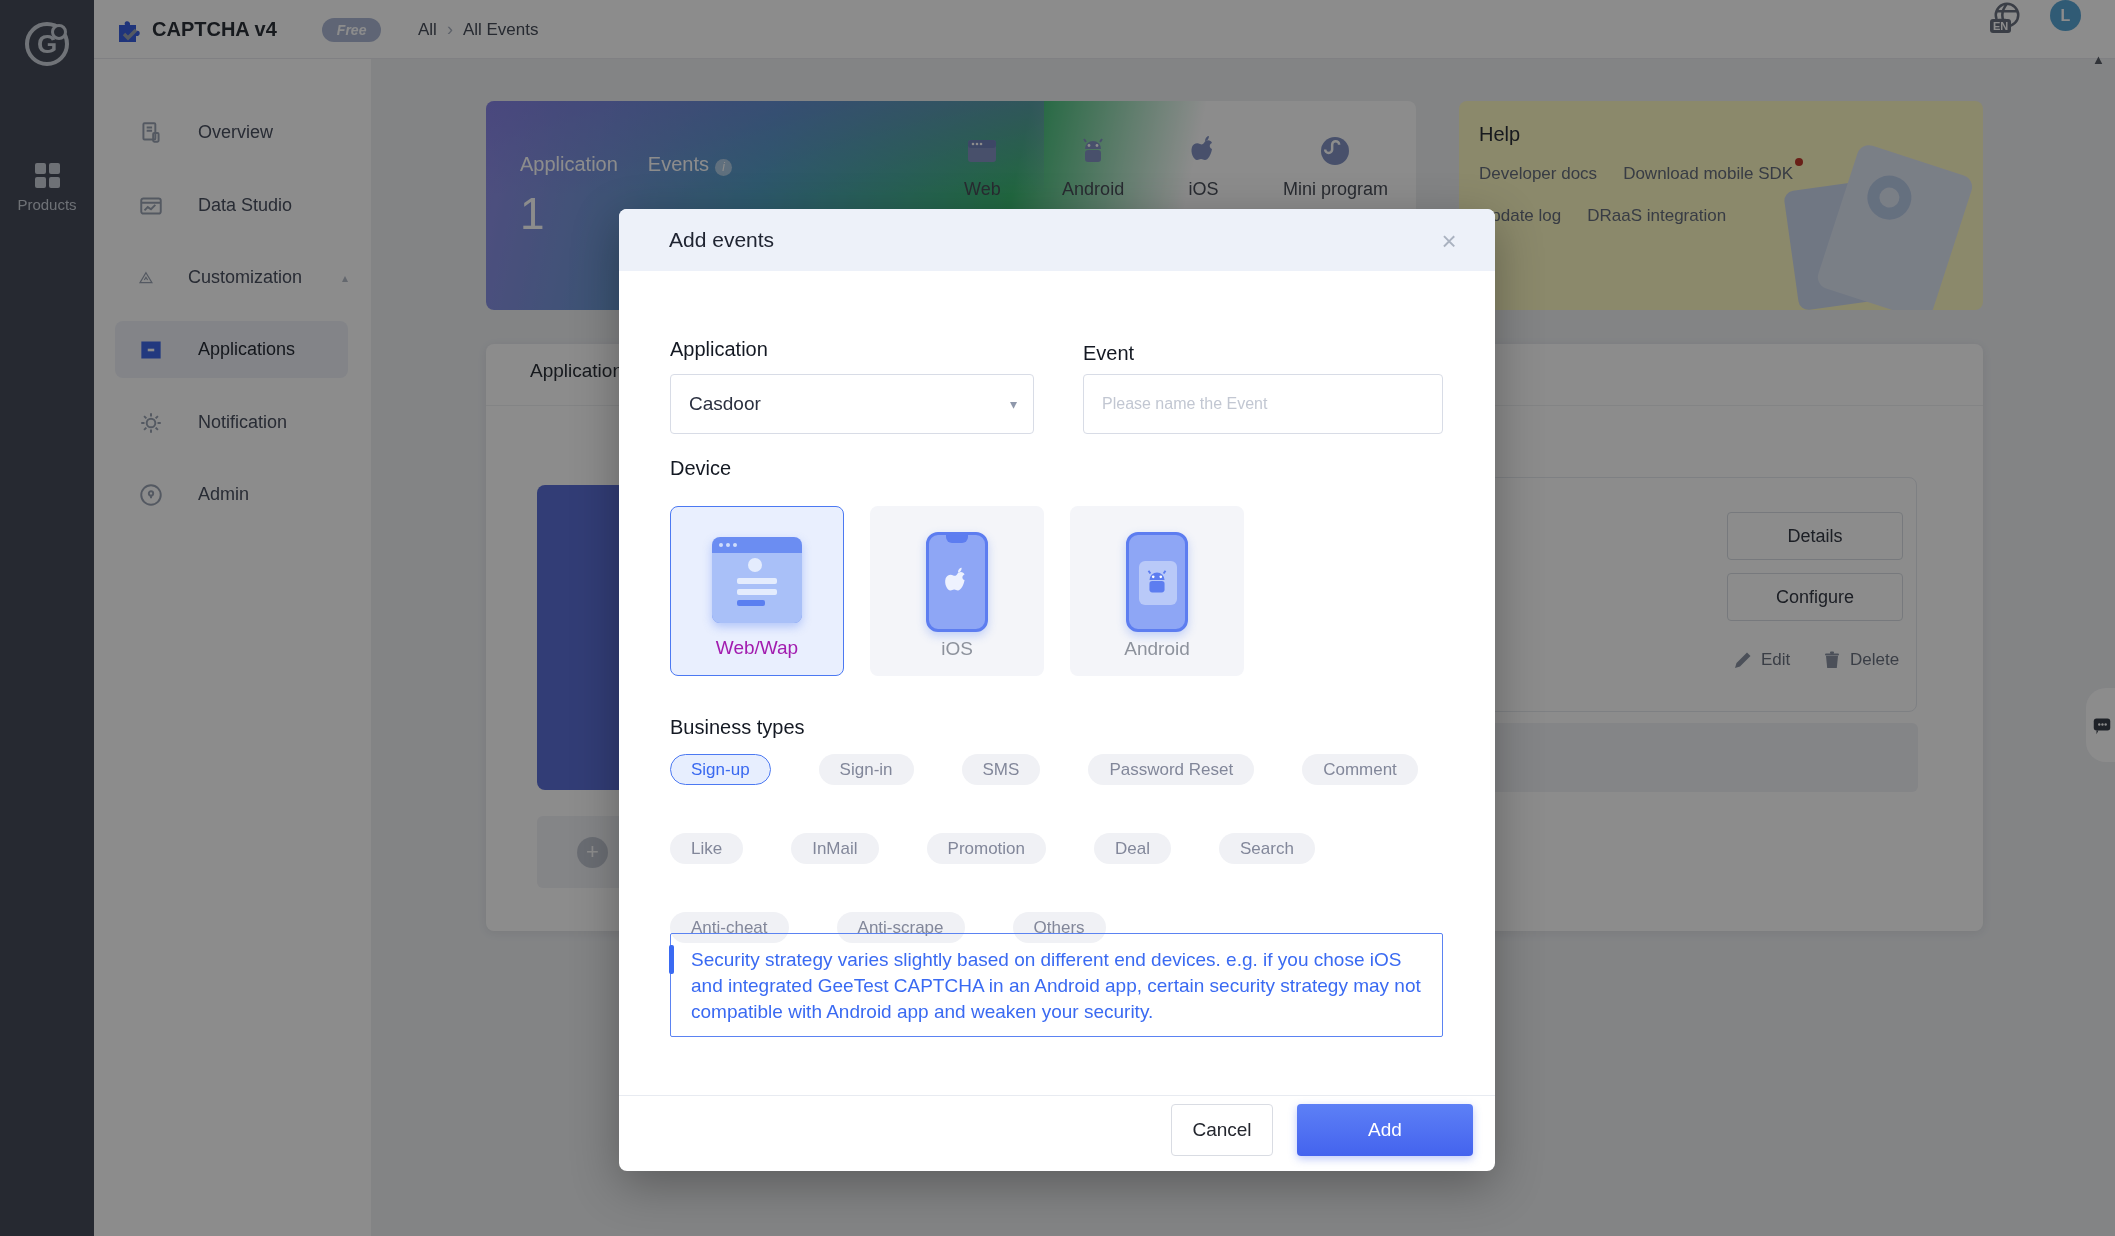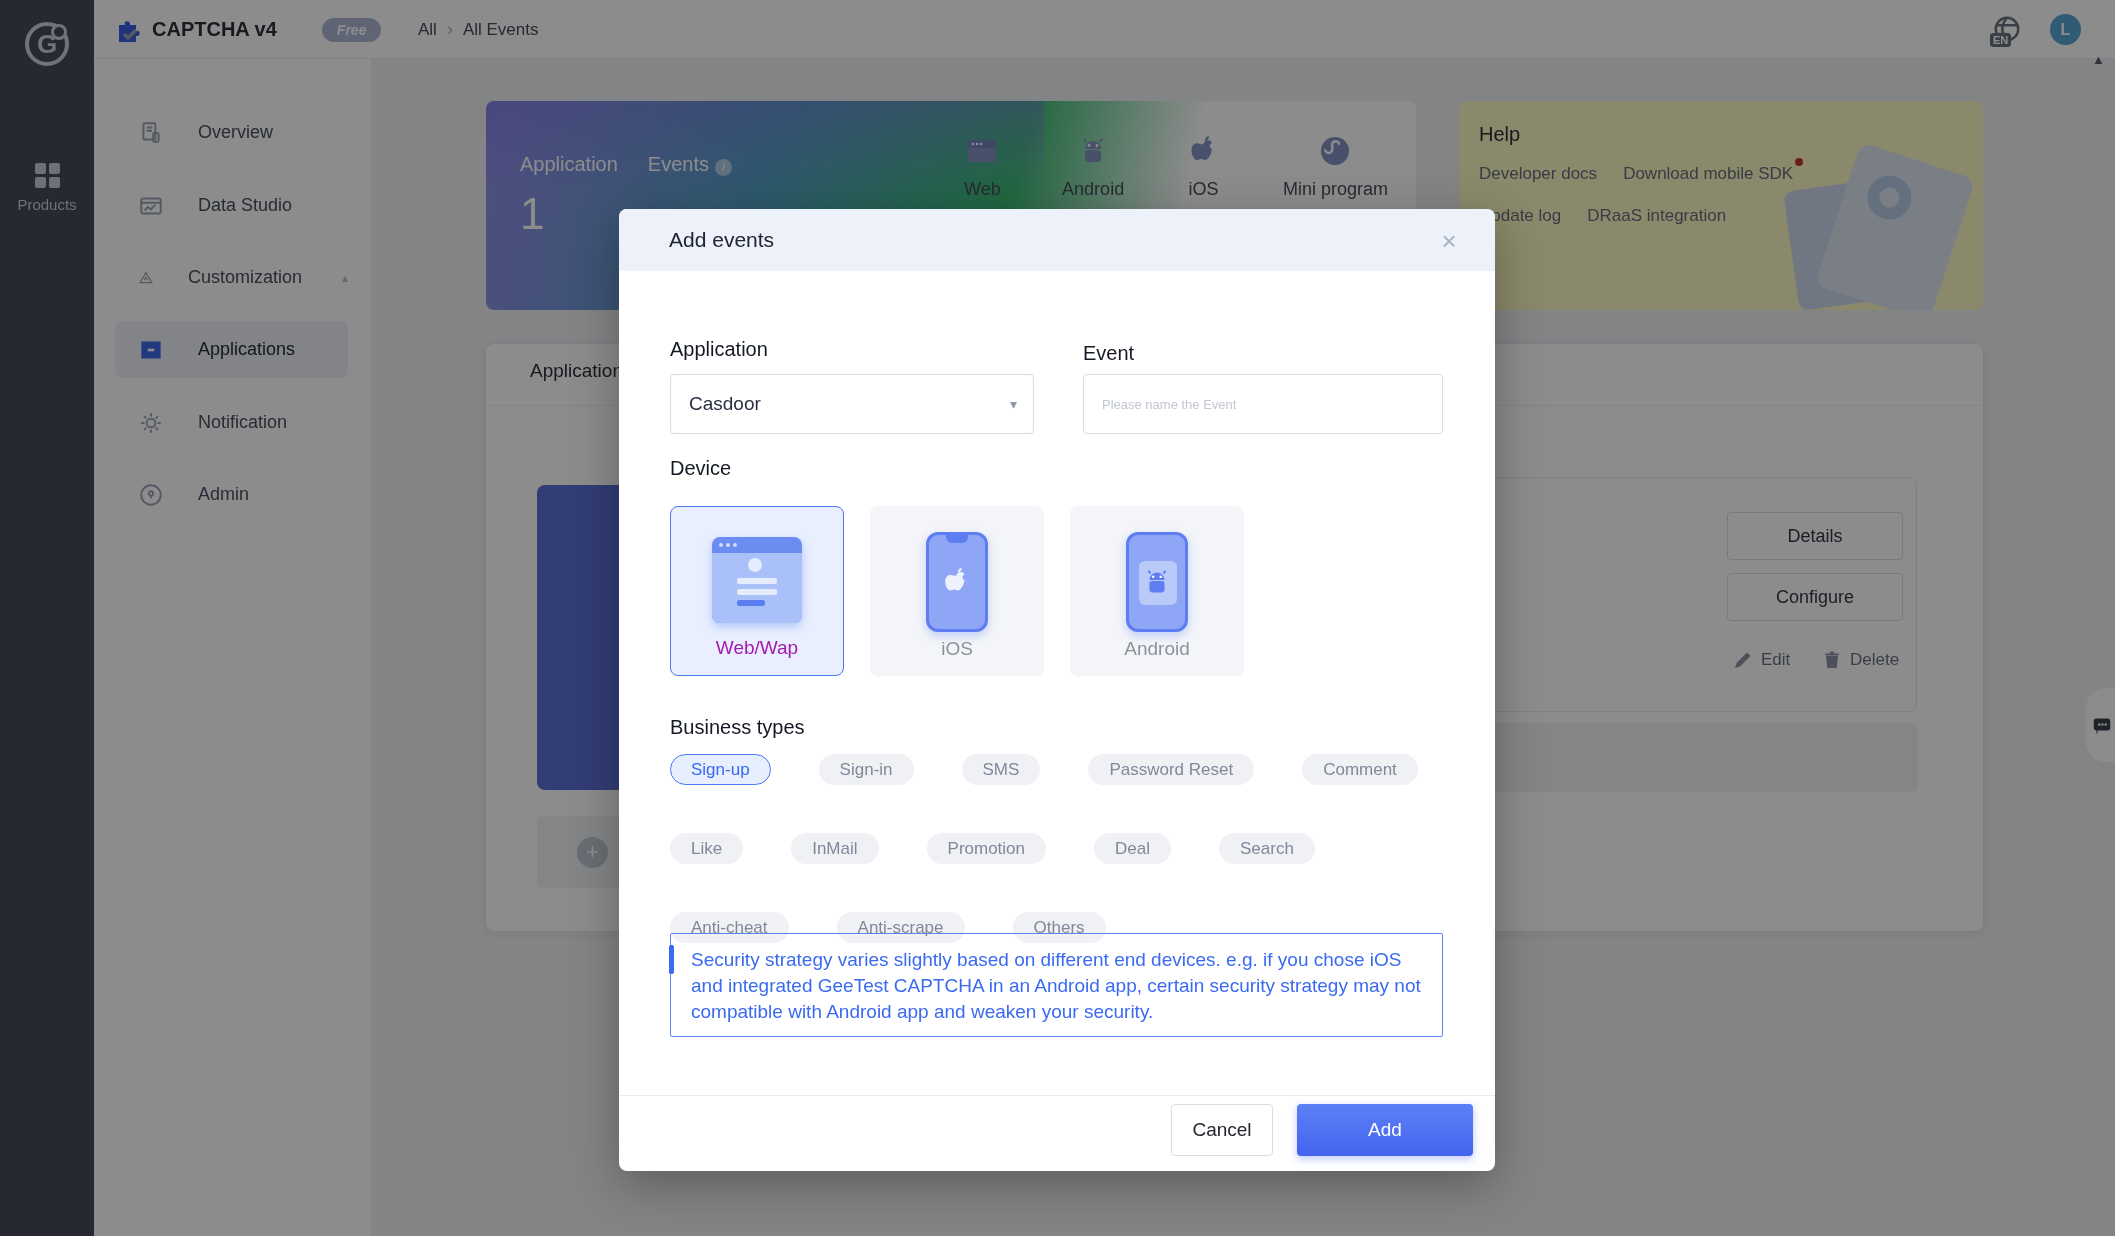--- a/index.html
+++ b/index.html
@@ -19,21 +19,21 @@
   .rail-products .lbl { display:block; margin-top:8px; font-size:15px; }
 
   
   .header { left:94px; top:0; width:2021px; height:59px; background:#ffffff; border-bottom:1px solid #e9eaee; z-index:2; }
   .brand { left:21px; top:0; height:59px; display:flex; align-items:center; gap:11px; }
   .brand-name { font-size:20px; font-weight:bold; color:#2b3038; }
   .plan-badge { margin-left:34px; background:#aeb9d6; color:#fff; font-style:italic; font-weight:bold; font-size:14px;
                 padding:4px 15px; border-radius:13px; }
   .crumbs { left:324px; top:0; height:59px; display:flex; align-items:center; gap:10px; font-size:17px; color:#474d59; }
   .crumb-sep { color:#aab2c0; font-size:18px; }
-  .hdr-right { right:34px; top:0; height:59px; display:flex; align-items:center; gap:26px; }
+  .hdr-right { right:34px; top:0; height:59px; display:flex; gap:26px; }
   .avatar { width:31px; height:31px; border-radius:50%; background:#58a6d6; color:#fff; font-size:16px; font-weight:bold;
             display:flex; align-items:center; justify-content:center; }
 
   
   .content { left:371px; top:59px; width:1744px; height:1177px; background:#eef0f3; }
 
   
   .sidebar { left:94px; top:59px; width:277px; height:1177px; background:#fff; z-index:2;text-align:center; }
   .side-item { position:absolute; left:21px; width:233px; height:57px; display:flex; align-items:center; gap:34px;
                padding-left:23px; font-size:18px; color:#4a5060; border-radius:8px; cursor:pointer; }
@@ -98,21 +98,21 @@
   .modal-header { left:0; top:0; width:876px; height:62px; background:#edf1f9; border-radius:8px 8px 0 0;
                   display:flex; align-items:center; }
   .modal-title { margin-left:50px; font-size:21px; font-weight:500; color:#202532; }
   .modal-close { position:absolute; right:28px; top:14px; width:36px; height:36px; font-size:26px; color:#aab2c0;
                  display:flex; align-items:center; justify-content:center; cursor:pointer; }
   .fld-label { position:absolute; font-size:20px; font-weight:500; color:#141923; }
   .select-box { left:51px; top:165px; width:364px; height:60px; border:1px solid #d8dce6; border-radius:4px; background:#fff;
                 display:flex; align-items:center; padding:0 18px; font-size:19px; color:#2b3040; cursor:pointer; }
   .select-caret { position:absolute; right:16px; font-size:14px; color:#8f98ab; }
   .text-input { left:464px; top:165px; width:360px; height:60px; border:1px solid #d8dce6; border-radius:4px;
-                padding:0 18px; font-size:13px; color:#2b3040; font-family:"Liberation Sans",sans-serif; outline:none; }
+                padding:0 18px; font-size:16px; color:#2b3040; font-family:"Liberation Sans",sans-serif; outline:none; }
   .text-input::placeholder { color:#c2c7d2; }
 
   .dev-card { position:absolute; top:297px; width:174px; height:170px; border-radius:8px; background:#f4f5f9;
               display:flex; flex-direction:column; align-items:center; cursor:pointer; }
   .dev-card .dev-lbl { position:absolute; bottom:16px; font-size:19px; color:#8d929c; }
   .dev-card.selected { background:#e9effe; border:1px solid #4c79f2; }
   .dev-card.selected .dev-lbl { color:#a21caf; font-weight:500; }
   
   .ill-browser { margin-top:30px; width:90px; height:86px; background:#6b8df2; border-radius:8px; overflow:hidden;
                  box-shadow:0 4px 10px rgba(76,121,242,0.35); }

